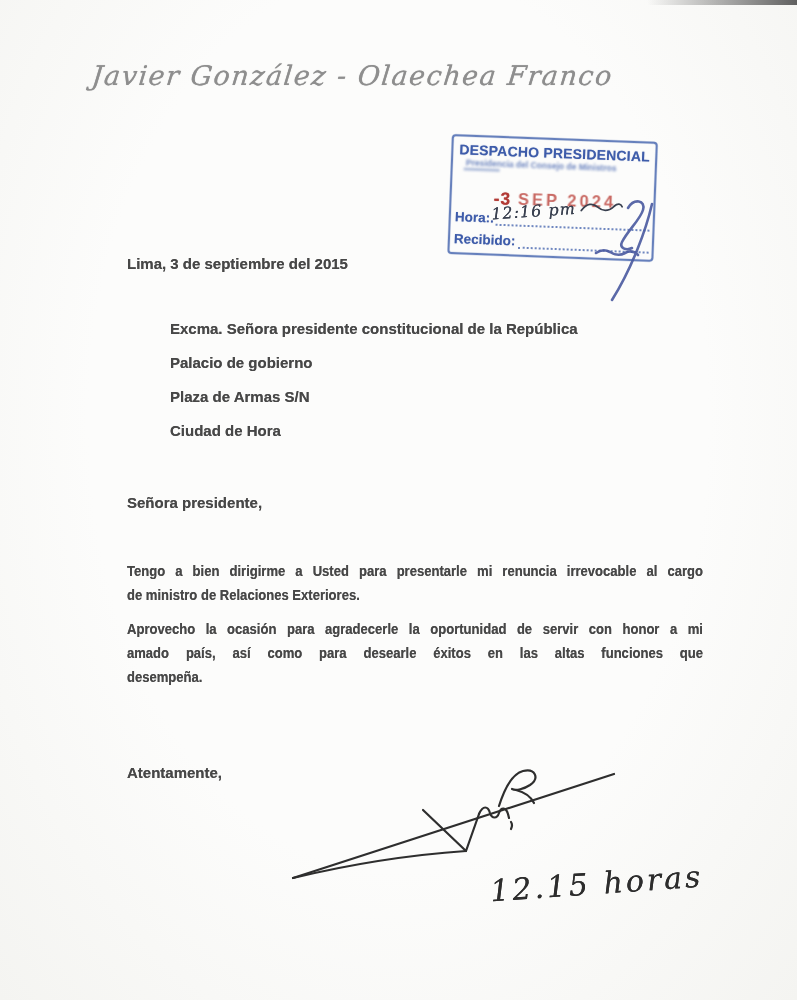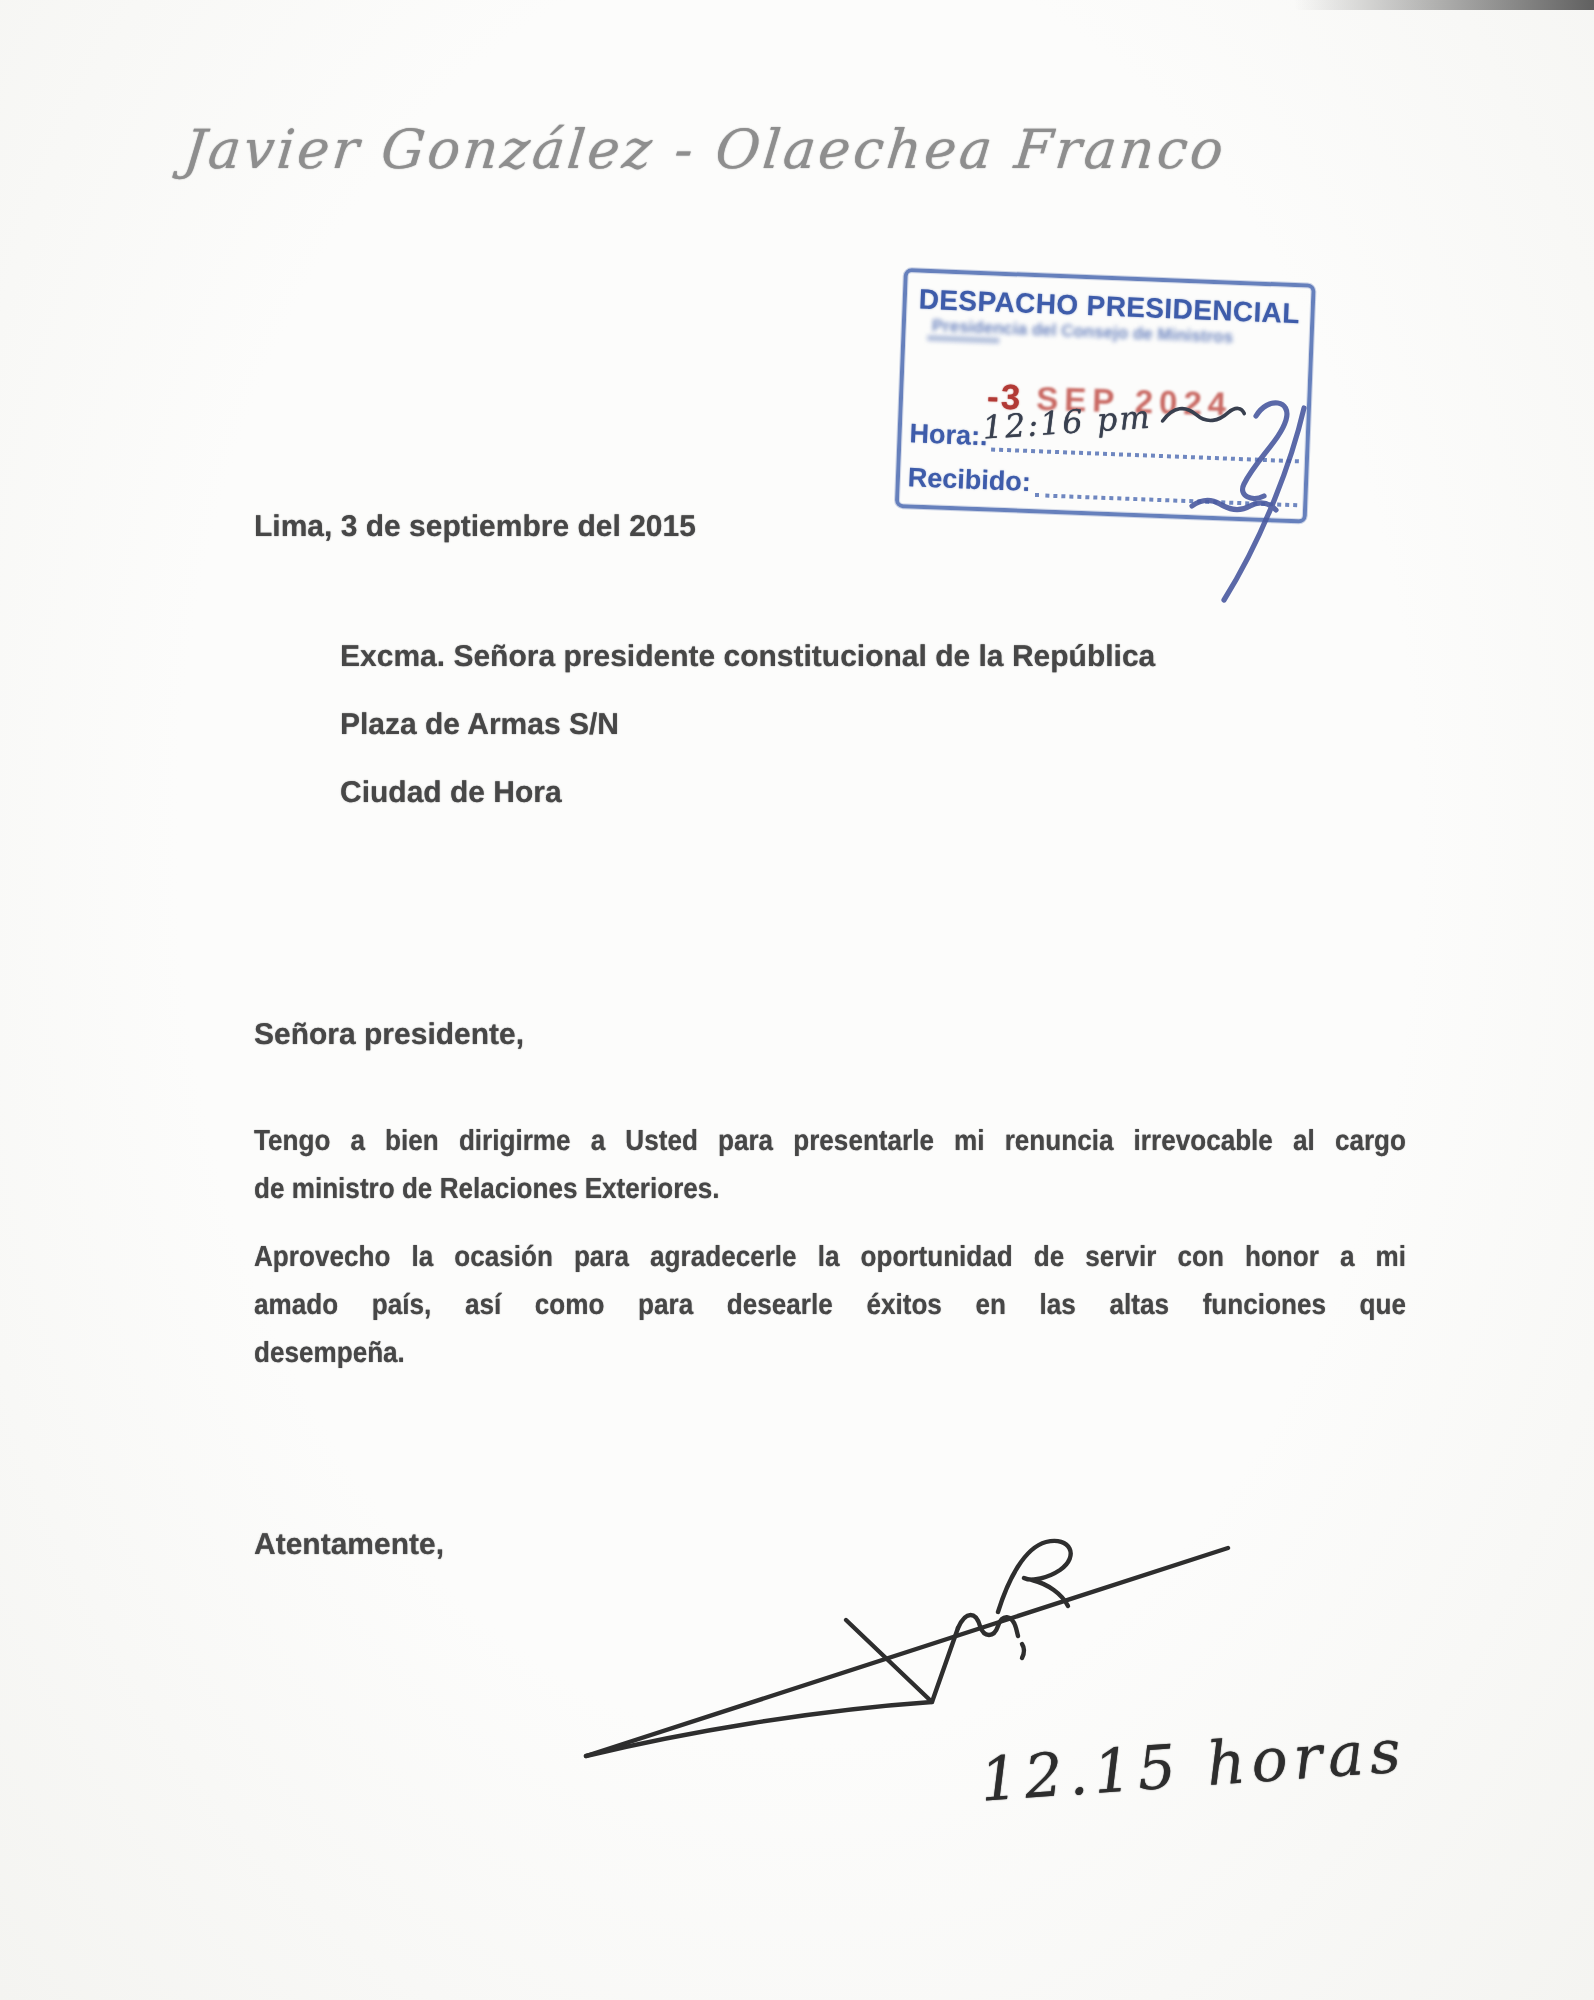--- a/index.html
+++ b/index.html
@@ -83,21 +83,21 @@
   }
   .paraph{position:absolute;left:588px;top:196px;}
   
   .txt{
     position:absolute;color:#474747;font-weight:bold;
     text-shadow:0 0 .6px rgba(70,70,70,.75);
     white-space:nowrap;
   }
   .date-line{left:127px;top:255px;font-size:15px;}
   .recipient{left:127px;top:312px;font-size:15px;line-height:34px;margin-left:43px;}
-  .salutation{left:127px;top:494px;font-size:15px;margin-top:15px;}
+  .salutation{left:127px;top:494px;font-size:15px;}
   .paragraph{
     left:127px;width:640px;font-size:14.5px;line-height:24px;
     transform:scaleX(.9);transform-origin:left top;
     white-space:normal;
   }
   .para-1{top:559px;}
   .para-2{top:617px;}
   .paragraph .pline{text-align:justify;text-align-last:justify;white-space:nowrap;}
   .paragraph .pline.last{text-align:left;text-align-last:left;}
   .closing{left:127px;top:728px;font-size:15px;margin-top:36px;}
@@ -147,20 +147,21 @@
       <path d="M40 12 C 46 2 58 4 55 14 C 52 24 40 34 34 46 C 31 52 38 55 44 52"></path>
       <path d="M64 8 C 58 34 44 72 24 104"></path>
       <path d="M8 57 q 7 -5 14 -1 q 8 5 15 1 q 7 -4 13 2"></path>
     </g>
   </svg>
 
   <div class="txt date-line">Lima, 3 de septiembre del 2015</div>
 
   <div class="txt recipient">
     <div>Excma. Señora presidente constitucional de la República</div>
+    <div>Palacio de gobierno</div>
     <div>Plaza de Armas S/N</div>
     <div>Ciudad de Hora</div>
   </div>
 
   <div class="txt salutation">Señora presidente,</div>
 
   <div class="txt paragraph para-1">
     <div class="pline">Tengo a bien dirigirme a Usted para presentarle mi renuncia irrevocable al cargo</div>
     <div class="pline last">de ministro de Relaciones Exteriores.</div>
   </div>

